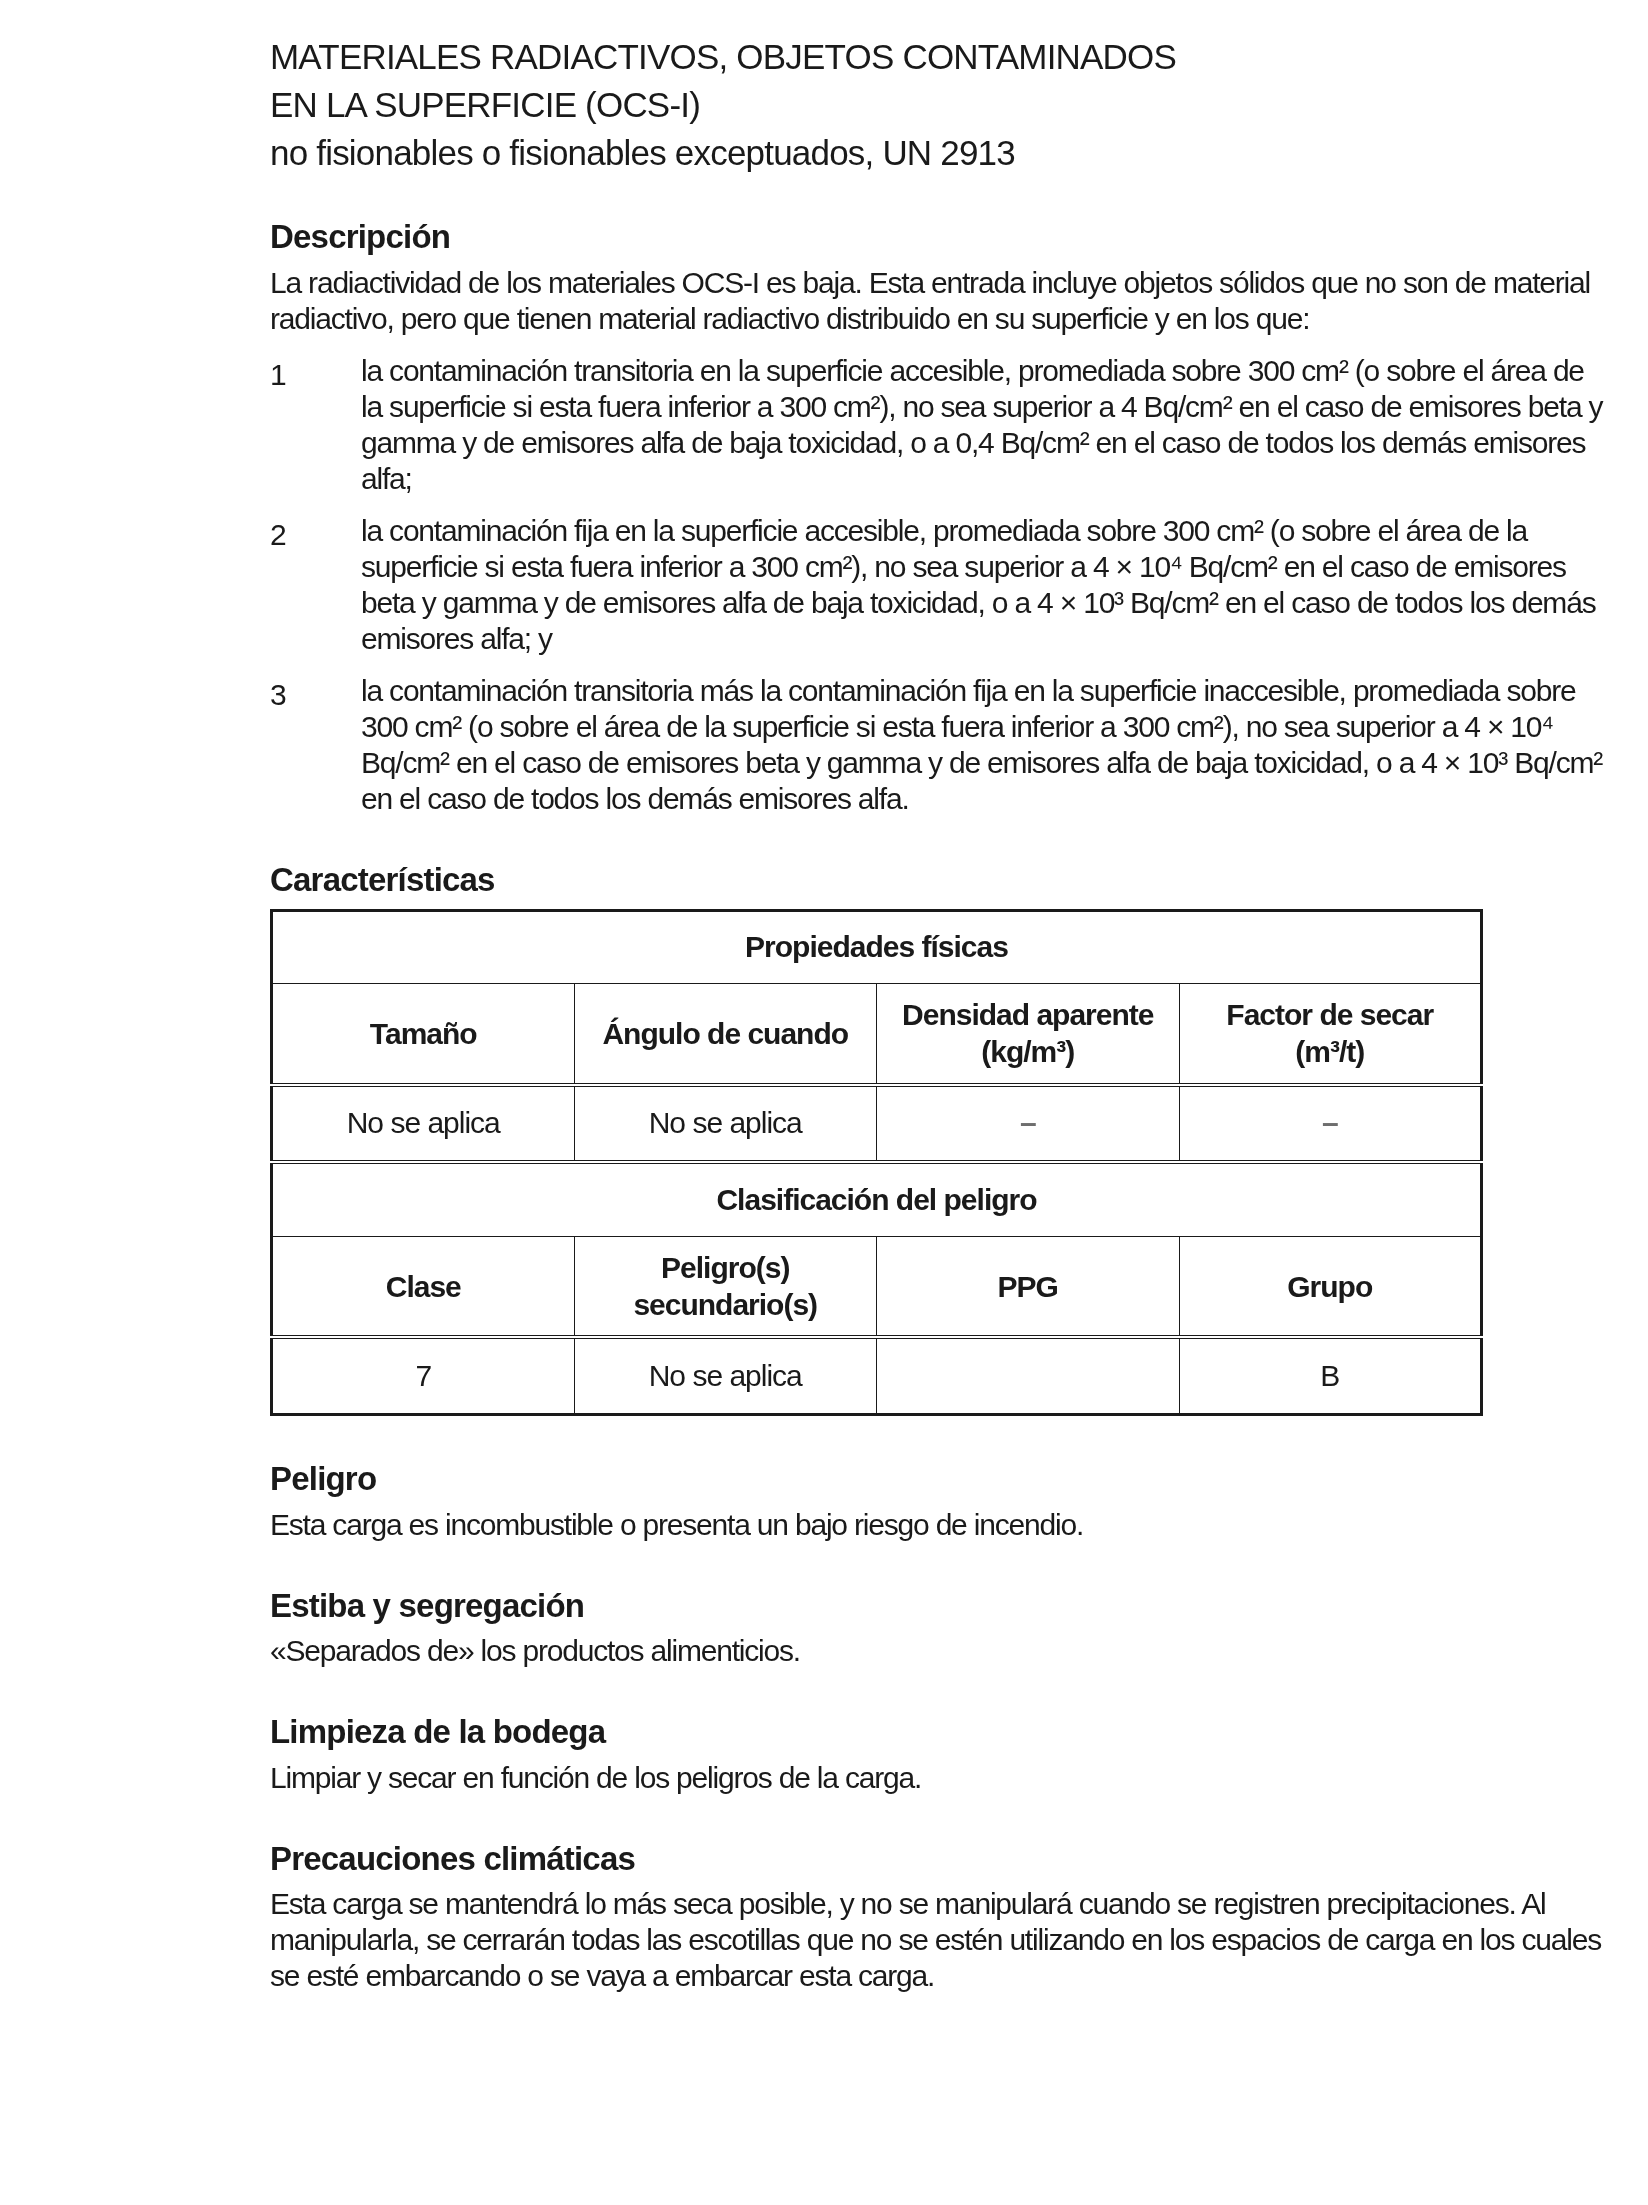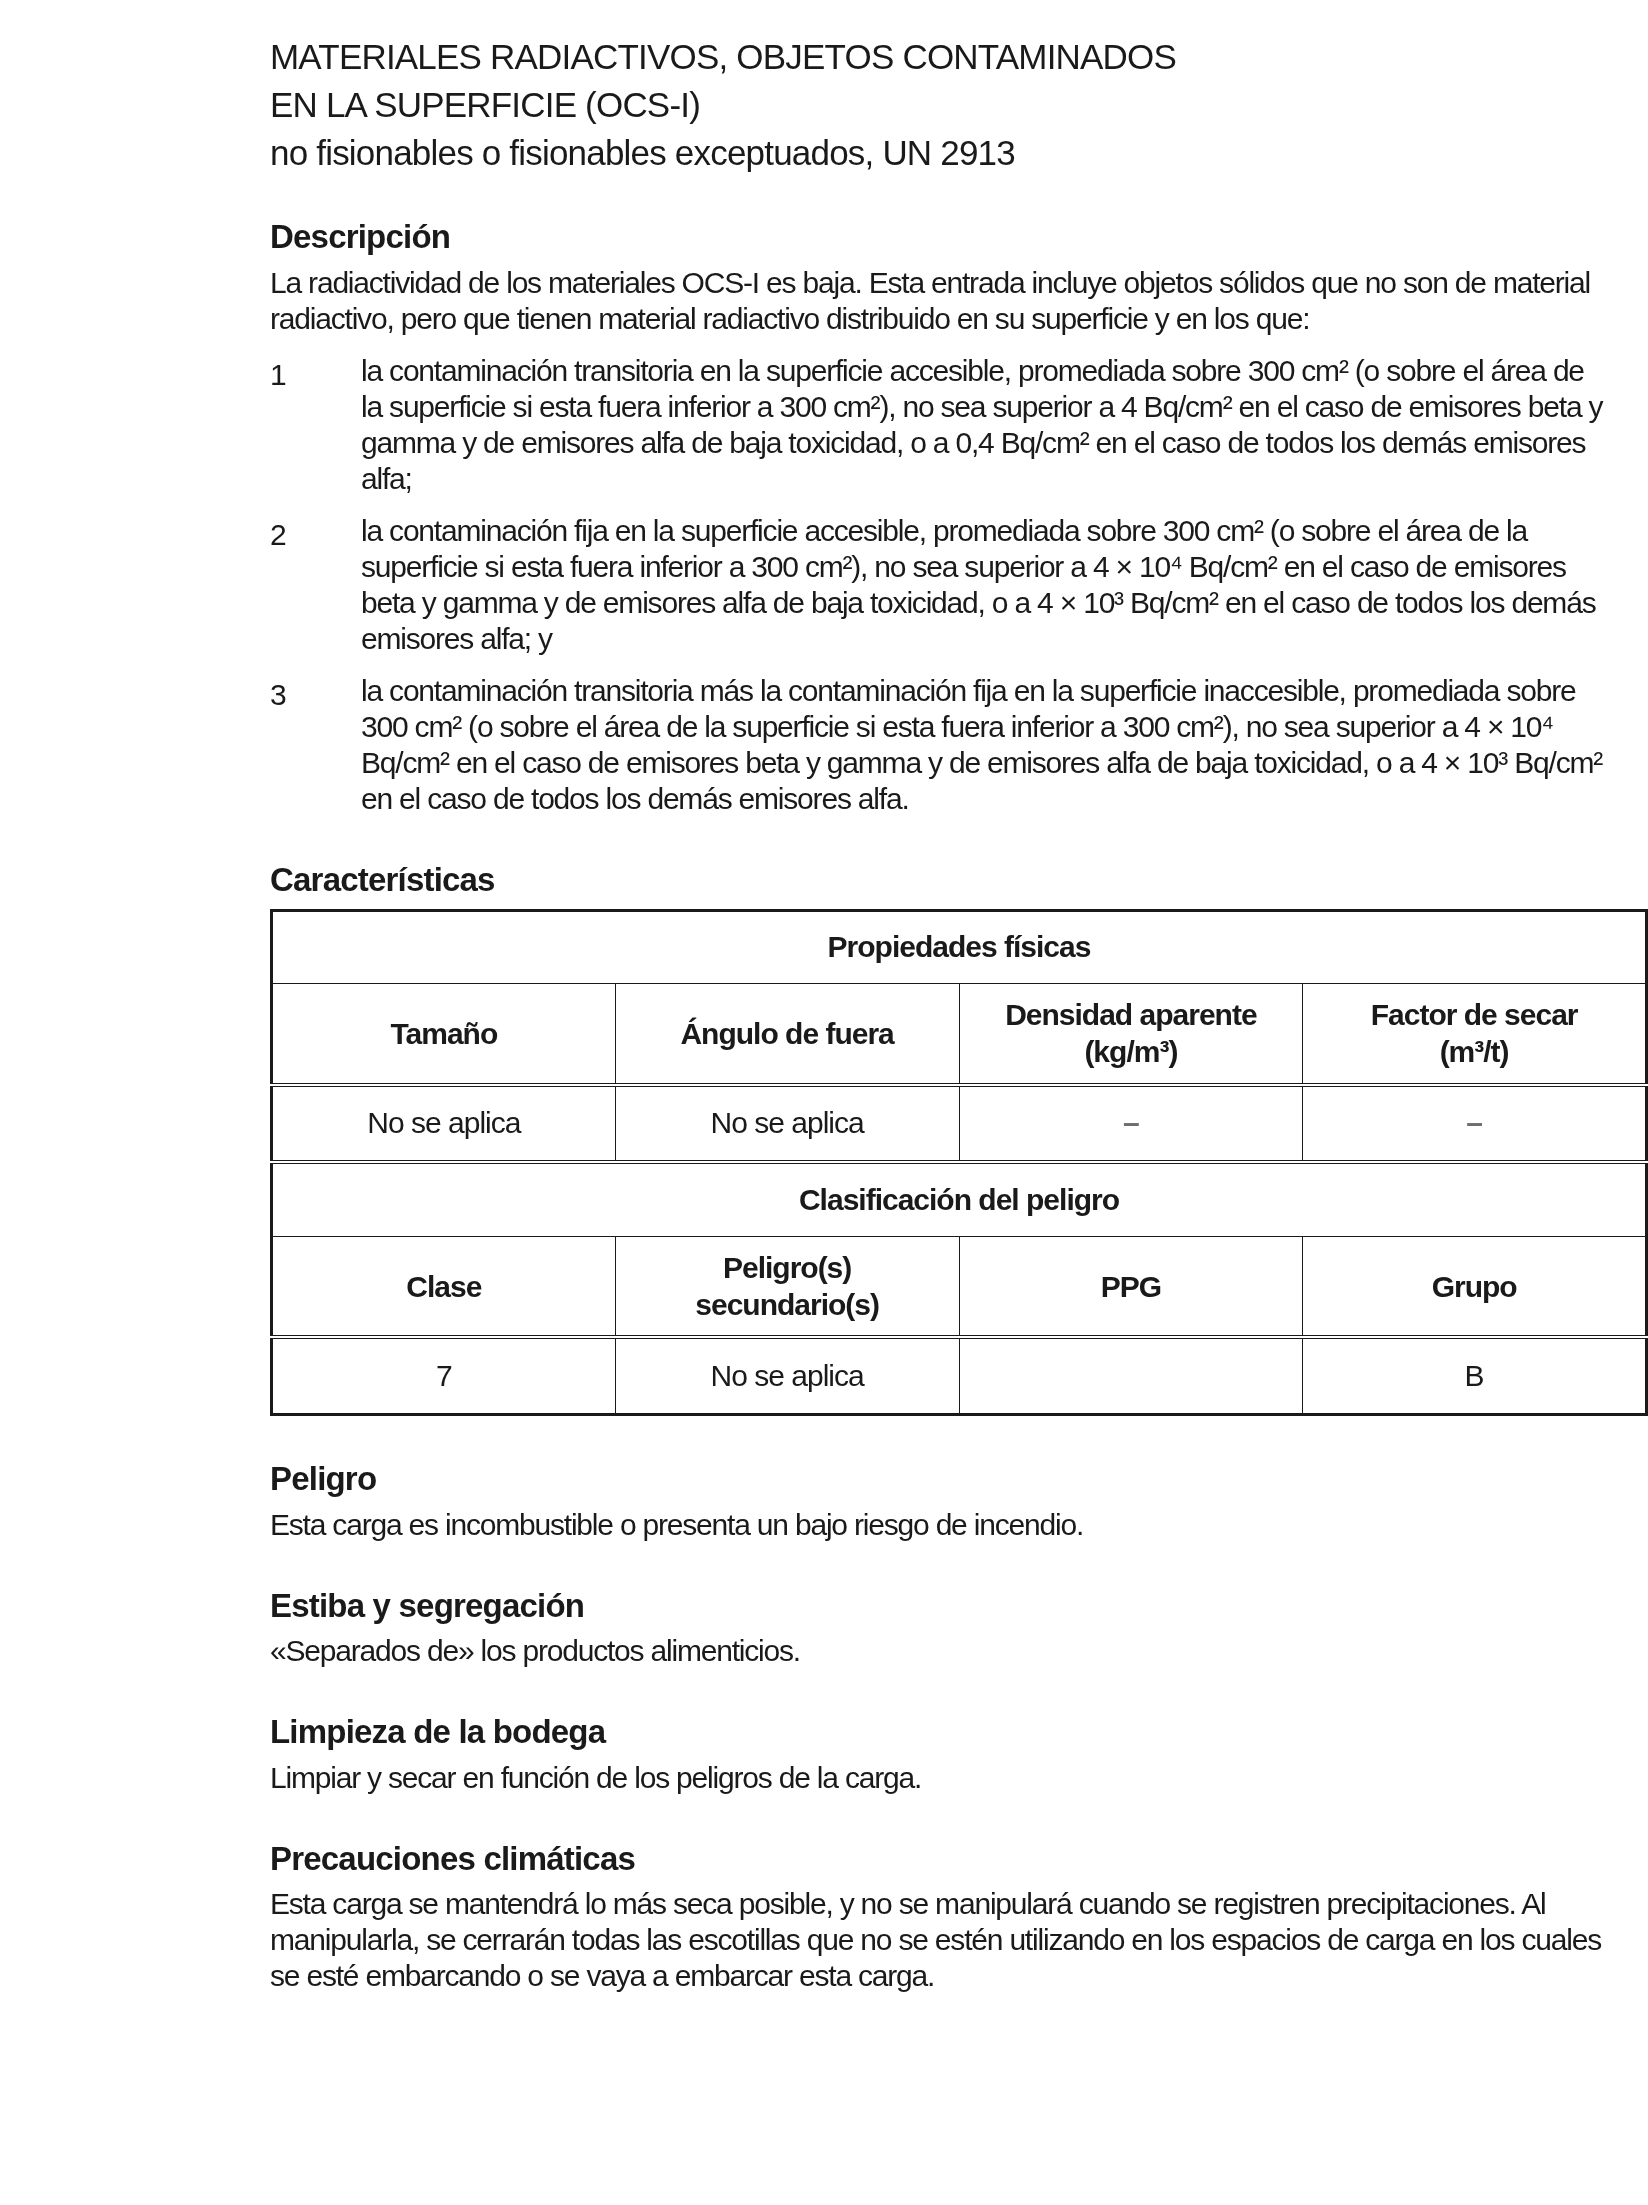--- a/index.html
+++ b/index.html
@@ -51,21 +51,21 @@
   }
   .num-item .num {
     flex: none;
     width: 91px;
     font-size: 30px;
     line-height: 44px;
     letter-spacing: -1.2px;
   }
   .num-item .itext { flex: 1; }
   table.char-table {
-    width: 1378px;
+    width: 1213px;
     border-collapse: collapse;
     margin-top: 11px;
     table-layout: fixed;
     text-align: center;
   }
   table.char-table td, table.char-table th {
     border-left: 1.6px solid #1a1a1a;
     border-right: 1.6px solid #1a1a1a;
     border-top: 1.6px solid #1a1a1a;
     border-bottom: 1.6px solid #1a1a1a;
@@ -135,21 +135,21 @@
         <col style="width:25%">
         <col style="width:25%">
         <col style="width:25%">
     </colgroup>
     <tbody>
       <tr class="band-row">
         <th colspan="4">Propiedades físicas</th>
       </tr>
       <tr class="head-row">
         <th>Tamaño</th>
-        <th>Ángulo de fuera</th>
+        <th>Ángulo de cuando</th>
         <th>Densidad aparente
 (kg/m³)</th>
         <th>Factor de secar
 (m³/t)</th>
       </tr>
       <tr class="data-row">
         <td>No se aplica</td>
         <td>No se aplica</td>
         <td class="faint-dash">–</td>
         <td class="faint-dash">–</td>

